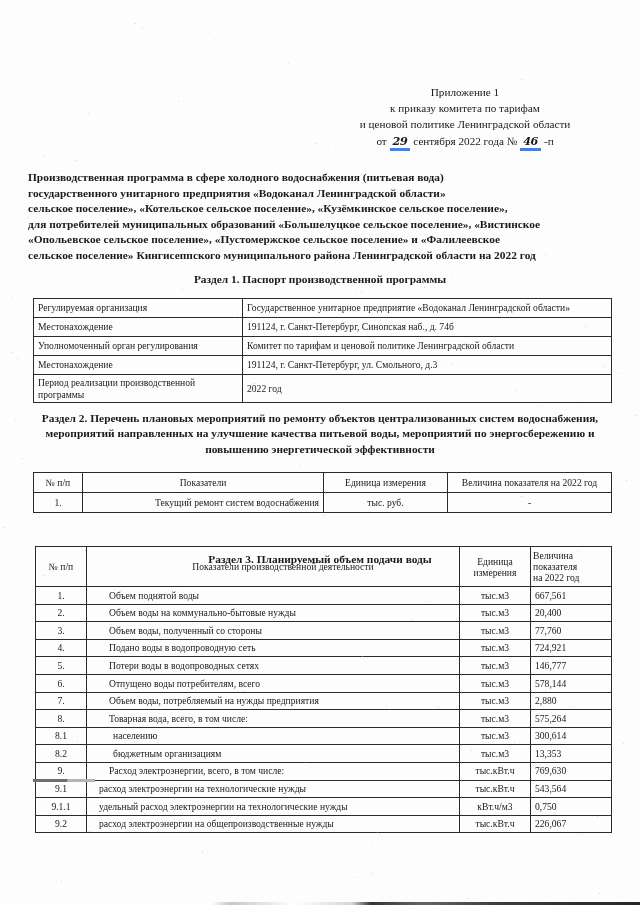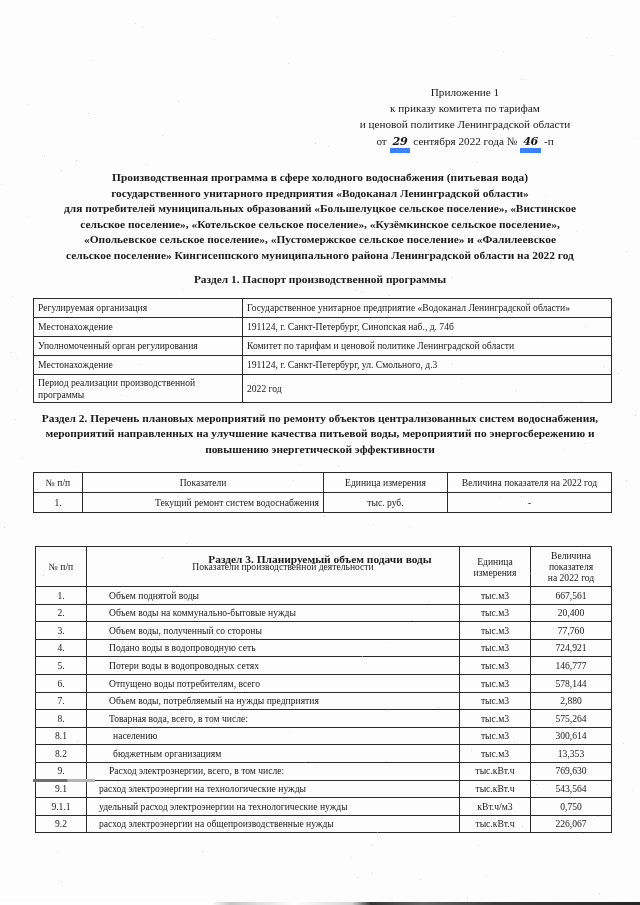--- a/index.html
+++ b/index.html
@@ -36,32 +36,32 @@
   .header-line { white-space: nowrap; }
   .hdr-l1 { text-align: center; }
   .hdr-l2 { text-align: center; }
   .hdr-l3 { text-align: center; }
   .hdr-l4 { text-align: center; }
 
   .handwritten {
     font-family: "DejaVu Serif", serif;
     font-style: italic;
     font-weight: 700;
-    border-bottom: 5px solid #3b82f6;
+    border-bottom: 3px solid #3b82f6;
     padding: 0 3px;
     letter-spacing: -0.3px;
   }
 
   
   .doc-title {
     position: absolute;
     top: 170px;
     left: 28px;
     width: 584px;
-    text-align: center;
+    text-align: left;
     font-size: 11.4px;
     font-weight: 700;
     line-height: 15.6px;
   }
   .doc-title .tl { display: block; }
 
   
   .section-heading {
     position: absolute;
     left: 28px;
@@ -119,21 +119,21 @@
   }
   #volume-table th {
     text-align: center;
     line-height: 11px;
     padding: 3px 2px;
   }
   #volume-table td { height: 12.6px; }
   #volume-table .c-num  { width: 42px; text-align: center; }
   #volume-table .c-ind  { text-align: left; padding-left: 22px; }
   #volume-table .c-unit { width: 62px; text-align: center; }
-  #volume-table .c-val  { width: 72px; text-align: center; }
+  #volume-table .c-val  { width: 72px; text-align: left; }
   #volume-table .indent { padding-left: 26px; }
   #volume-table .indent2 { padding-left: 12px; }
   #volume-table thead th.c-ind { text-align: center; }
 
   
   .speck {
     position: absolute;
     background: #b9b9b9;
     width: 1px;
     height: 1px;
@@ -170,22 +170,22 @@
       <span class="handwritten">29</span>
       <span>сентября 2022 года №</span>
       <span class="handwritten">46</span>
       <span>-п</span>
     </div>
   </div>
 
   <div class="doc-title">
     <span class="tl">Производственная программа в сфере холодного водоснабжения (питьевая вода)</span>
     <span class="tl">государственного унитарного предприятия «Водоканал Ленинградской области»</span>
+    <span class="tl">сельское поселение», «Котельское сельское поселение», «Кузёмкинское сельское поселение»,</span>
     <span class="tl">для потребителей муниципальных образований «Большелуцкое сельское поселение», «Вистинское</span>
-    <span class="tl">сельское поселение», «Котельское сельское поселение», «Кузёмкинское сельское поселение»,</span>
     <span class="tl">«Опольевское сельское поселение», «Пустомержское сельское поселение» и «Фалилеевское</span>
     <span class="tl">сельское поселение» Кингисеппского муниципального района Ленинградской области на 2022 год</span>
   </div>
 
   <div class="section-heading" id="sec1-heading">Раздел 1. Паспорт производственной программы</div>
 
   <table id="passport-table">
     <tbody>
       <tr>
         <td class="lbl">Регулируемая организация</td>

